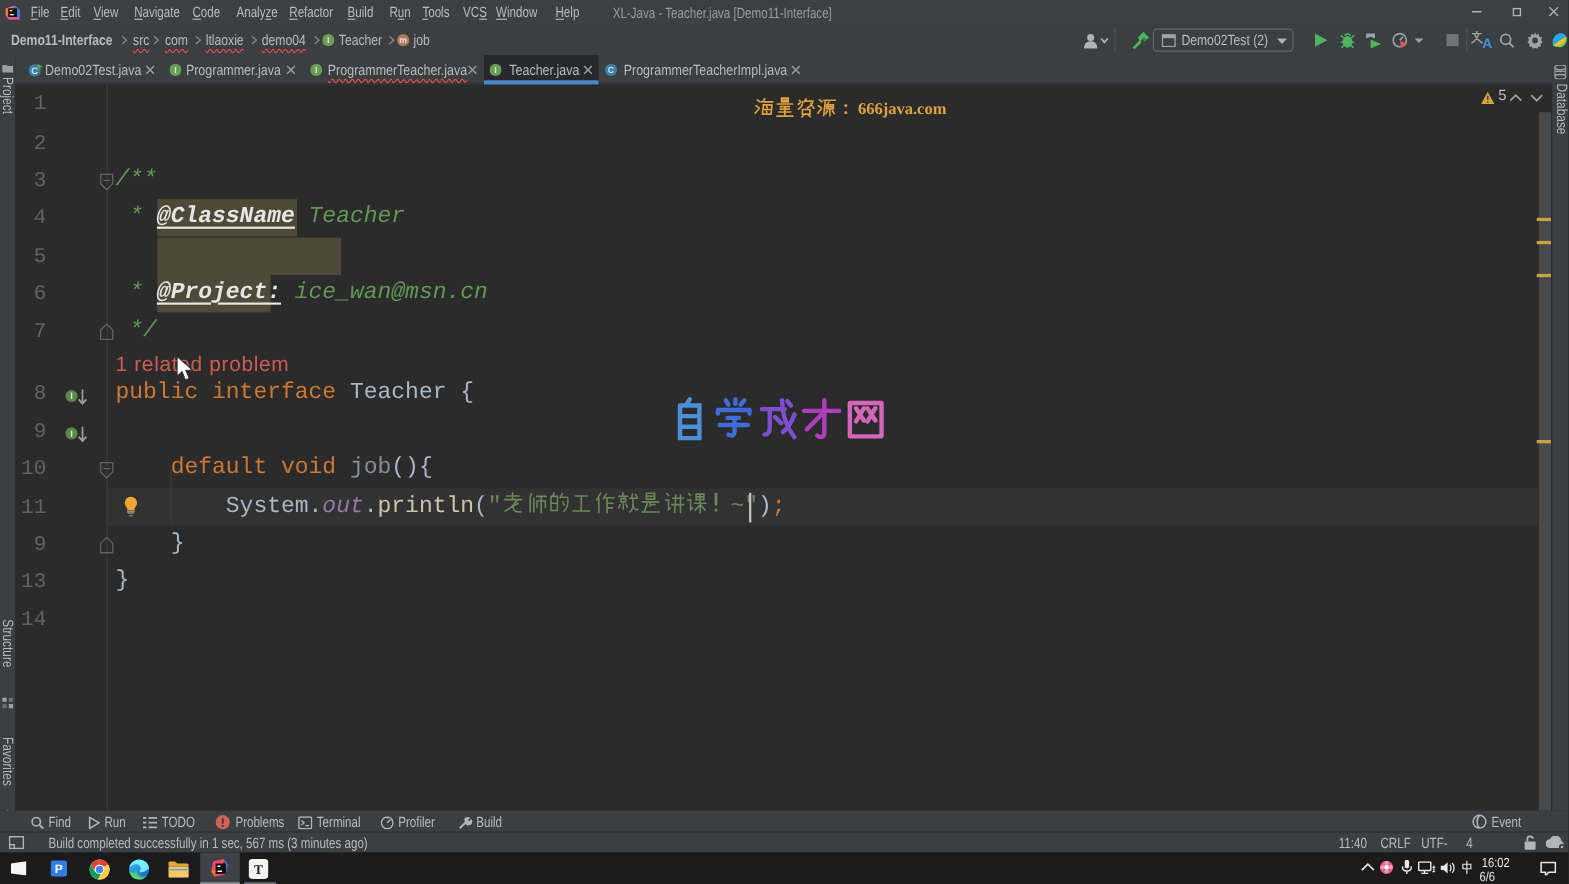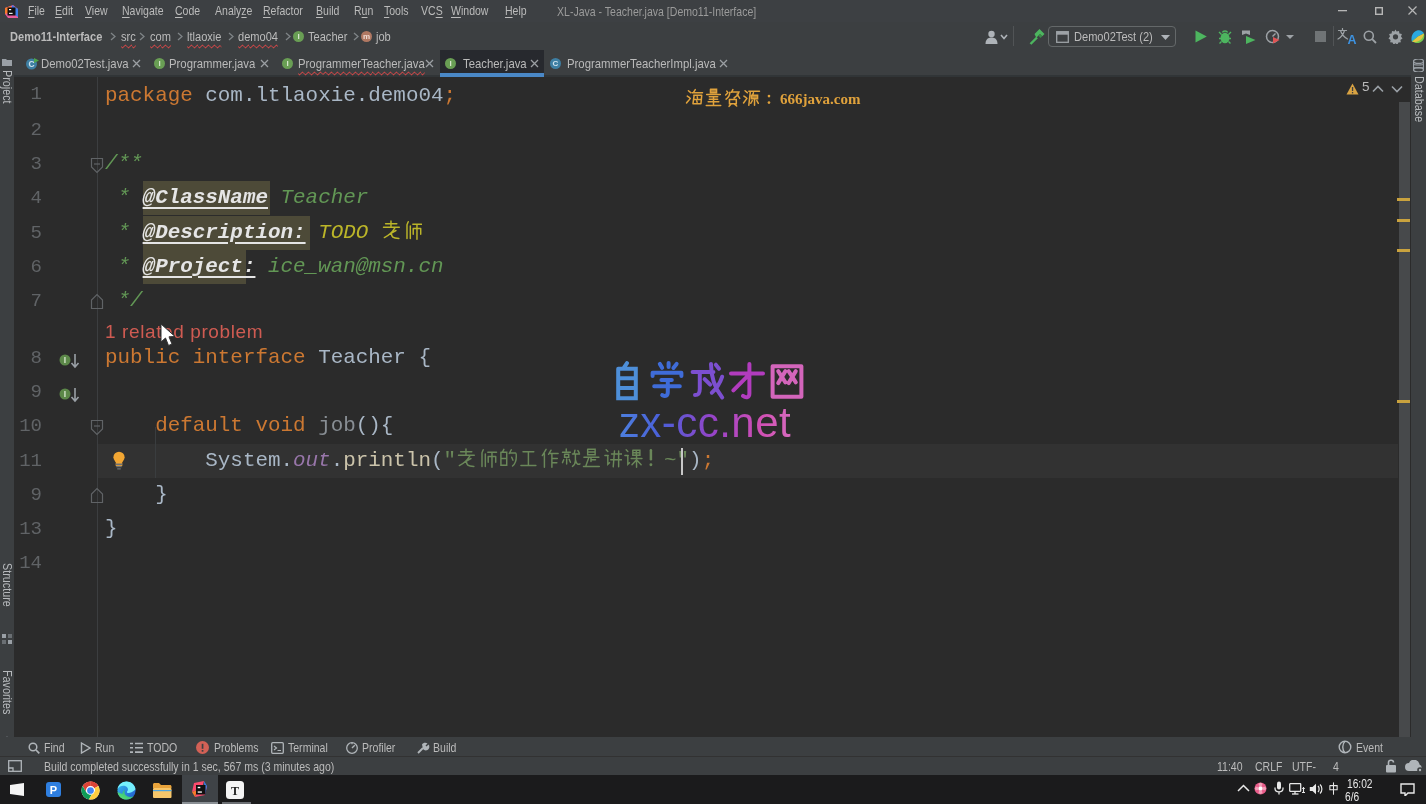--- a/index.html
+++ b/index.html
@@ -390,28 +390,22 @@
   <svg class="ic" style="left:76px;top:409.5px" width="14" height="17" viewBox="0 0 14 17">
         <path d="M1.5 15.5 H12.5 V7 L7 1.5 L1.5 7 Z" fill="none" stroke="#606366" stroke-width="1.2"></path>
       </svg>
 
   <svg class="ic" style="left:98px;top:374px" width="14" height="19" viewBox="0 0 15 20">
         <circle cx="7.5" cy="6.5" r="6" fill="#f2a633"></circle>
         <rect x="4" y="11" width="7" height="5" fill="#f2a633"></rect>
         <path d="M4 14 H11 M4.6 16.5 H10.4 M5.6 19 H9.4" stroke="#6e7072" stroke-width="1.5"></path>
       </svg>
 
-  <div class="cl" style="top:1.8px;left:91px"><span class="kw">package</span> com.ltlaoxie.demo04<span class="kw">;</span></div>
   <div class="cl doc" style="top:70.2px;left:91px">/**</div>
   <div class="cl doc" style="top:104.4px;left:91px"> * <span class="tag">@ClassName</span> Teacher</div>
-  <div class="cl doc" style="top:138.6px;left:91px"> * <span class="tag">@Description:</span> <span class="todo">TODO <svg class="cg" width="20.8" height="21" viewBox="0 0 100 100" stroke="currentColor" stroke-width="7" fill="currentColor">
-            <use href="#g-lao"></use>
-          </svg><svg class="cg" width="20.8" height="21" viewBox="0 0 100 100" stroke="currentColor" stroke-width="7" fill="currentColor">
-            <use href="#g-shi1"></use>
-          </svg></span></div>
   <div class="cl doc" style="top:172.8px;left:91px"> * <span class="tag">@Project:</span> ice_wan@msn.cn</div>
   <div class="cl doc" style="top:207px;left:91px"> */</div>
   <div class="cl" style="top:264px;left:91px"><span class="kw">public interface</span> Teacher {</div>
   <div class="cl" style="top:332.4px;left:91px">    <span class="kw">default void</span> <span class="gray">job</span>(){</div>
   <div class="cl" style="top:366.6px;left:91px">        System.<span class="fld">out</span>.<span class="mth2">println</span>(<span class="str">"<svg class="cg" width="20.8" height="21" viewBox="0 0 100 100" stroke="currentColor" stroke-width="7" fill="currentColor">
             <use href="#g-lao"></use>
           </svg><svg class="cg" width="20.8" height="21" viewBox="0 0 100 100" stroke="currentColor" stroke-width="7" fill="currentColor">
             <use href="#g-shi1"></use>
           </svg><svg class="cg" width="20.8" height="21" viewBox="0 0 100 100" stroke="currentColor" stroke-width="7" fill="currentColor">
             <use href="#g-de"></use>
@@ -453,21 +447,20 @@
           <use href="#g-zi4"></use>
         </svg><svg class="cg" style="color:#3F6CD8" width="40" height="41" viewBox="0 0 100 100" stroke="currentColor" stroke-width="10" fill="currentColor">
           <use href="#g-xue"></use>
         </svg><svg class="cg" style="color:#7C4FD0" width="40" height="41" viewBox="0 0 100 100" stroke="currentColor" stroke-width="10" fill="currentColor">
           <use href="#g-cheng"></use>
         </svg><svg class="cg" style="color:#B23CBE" width="40" height="41" viewBox="0 0 100 100" stroke="currentColor" stroke-width="10" fill="currentColor">
           <use href="#g-cai"></use>
         </svg><svg class="cg" style="color:#D365BB" width="40" height="41" viewBox="0 0 100 100" stroke="currentColor" stroke-width="10" fill="currentColor">
           <use href="#g-wang"></use>
         </svg></div>
-  <div id="zxcc">zx-cc.net</div>
 
   <svg class="ic" style="left:1332px;top:6px" width="13" height="12" viewBox="0 0 13 12">
         <path d="M6.5 0.5 L12.5 11.5 H0.5 Z" fill="#d9a343"></path>
         <rect x="5.9" y="4" width="1.3" height="4" fill="#3c3f41"></rect>
         <rect x="5.9" y="9" width="1.3" height="1.4" fill="#3c3f41"></rect>
       </svg>
   <span class="abs" style="left:1348px;top:2px;font-size:13.5px;color:#bbbbbb">5</span>
   <svg class="ic" style="left:1358px;top:8px" width="12" height="8" viewBox="0 0 12 8">
         <path d="M1 6.5 L6 1.5 L11 6.5" stroke="#9aa0a6" stroke-width="1.6" fill="none"></path>
       </svg>

